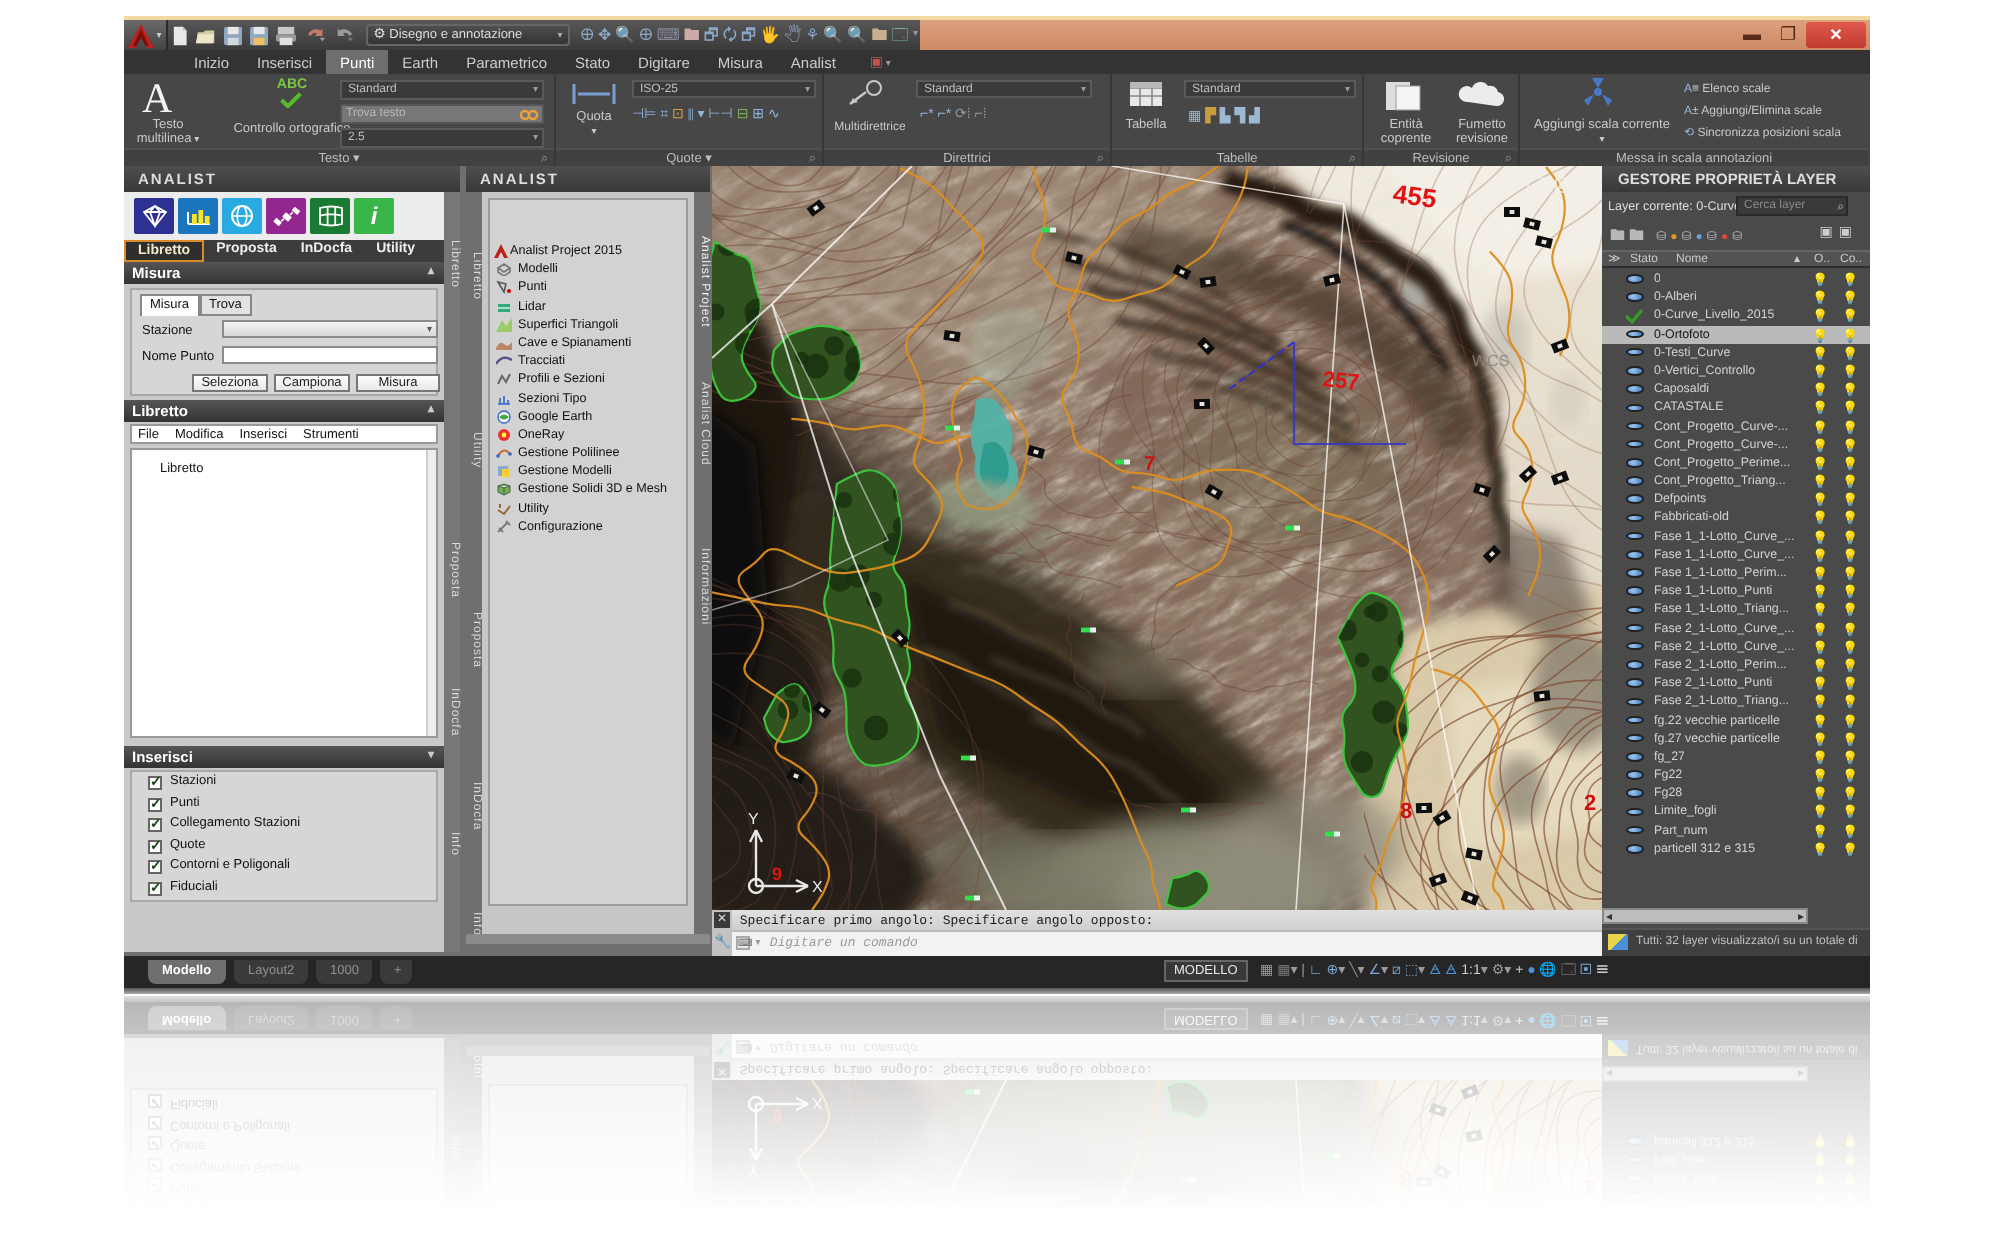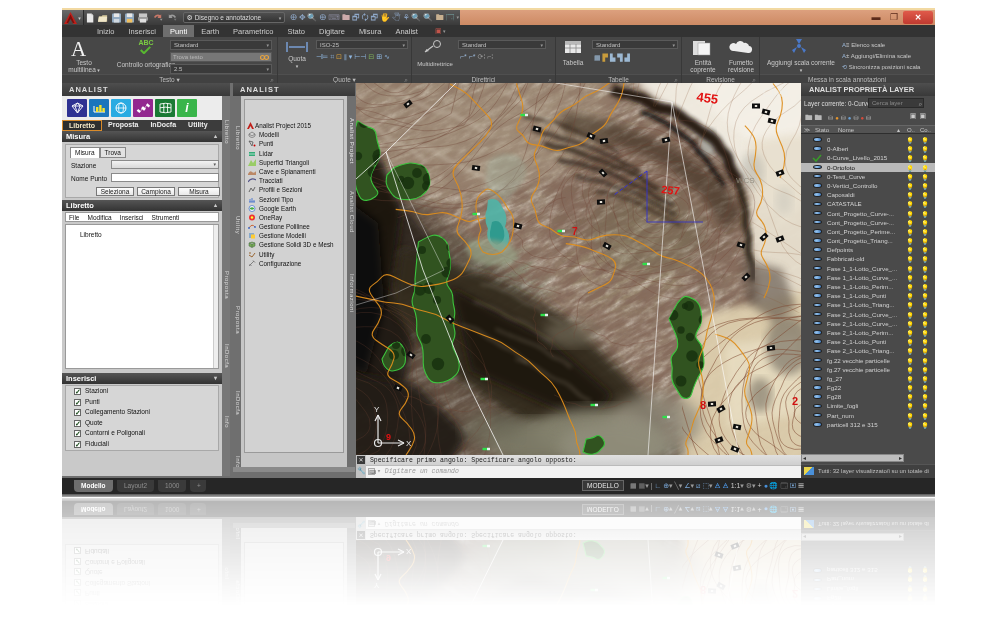--- a/index.html
+++ b/index.html
@@ -866,21 +866,21 @@
         </div>
     <div id="cmd">
       <div style="position:absolute;left:0;top:0;width:10px;height:23px;background:#c2c2c2">
         <div style="position:absolute;left:1px;top:1px;width:8px;height:8px;background:#3a3a3a;color:#ddd;font-size:6px;text-align:center;line-height:8px">✕</div>
         <div style="position:absolute;left:1px;top:12px;font-size:7px;color:#555">🔧</div>
       </div>
       <div style="position:absolute;left:10px;top:0;right:0;height:11px;background:linear-gradient(#e0e0e0,#cfcfcf);border-bottom:1px solid #bbb;font-family:'Liberation Mono',monospace;font-size:6.5px;color:#1a1a1a;line-height:11px;white-space:nowrap">&nbsp;Specificare primo angolo: Specificare angolo opposto:</div>
       <div style="position:absolute;left:10px;top:11px;right:0;height:12px;background:#f2f2f2;font-family:'Liberation Mono',monospace;font-size:6.5px;color:#999;font-style:italic;line-height:12px;white-space:nowrap"><span style="display:inline-block;width:7px;height:7px;background:#e8e8e8;border:1px solid #aaa;color:#666;font-style:normal;font-size:5px;text-align:center;line-height:7px;vertical-align:middle;margin:0 2px">⌨</span>▾ Digitare un comando</div>
     </div>
     <div id="rp">
-      <div class="phead" style="font-size:7.5px;padding-left:8px;white-space:nowrap">ANALIST PROPRIETÀ LAYER</div>
+      <div class="phead" style="font-size:7.5px;padding-left:8px;white-space:nowrap">GESTORE PROPRIETÀ LAYER</div>
       <div style="position:absolute;left:3px;top:17px;font-size:6.3px;color:#ddd;white-space:nowrap">Layer corrente: 0-Curve</div>
       <div style="position:absolute;left:67px;top:15px;width:56px;height:10px;background:#3a3a3a;border:1px solid #2a2a2a;color:#8a8a8a;font-size:6px;line-height:9px;padding-left:3px">Cerca layer<span style="position:absolute;right:1px;top:1px;color:#bbb">⌕</span></div>
       <div style="position:absolute;left:4px;top:29px;font-size:7.5px;color:#b8b8b8;letter-spacing:2px;white-space:nowrap">🖿🖿 <span style="font-size:6px">⛁<span style="color:#e8952a">●</span>⛁<span style="color:#6aa2d8">●</span>⛁<span style="color:#d84a3a">●</span>⛁</span></div>
       <div style="position:absolute;right:6px;top:29px;font-size:7px;color:#ccc;letter-spacing:3px">▣▣</div>
       <div id="rphead">
         <span style="position:absolute;left:3px">≫</span>
             <span style="position:absolute;left:14px">Stato</span>
             <span style="position:absolute;left:37px">Nome</span>
             <span style="position:absolute;left:96px">▴</span>
             <span style="position:absolute;left:106px">O..</span>

